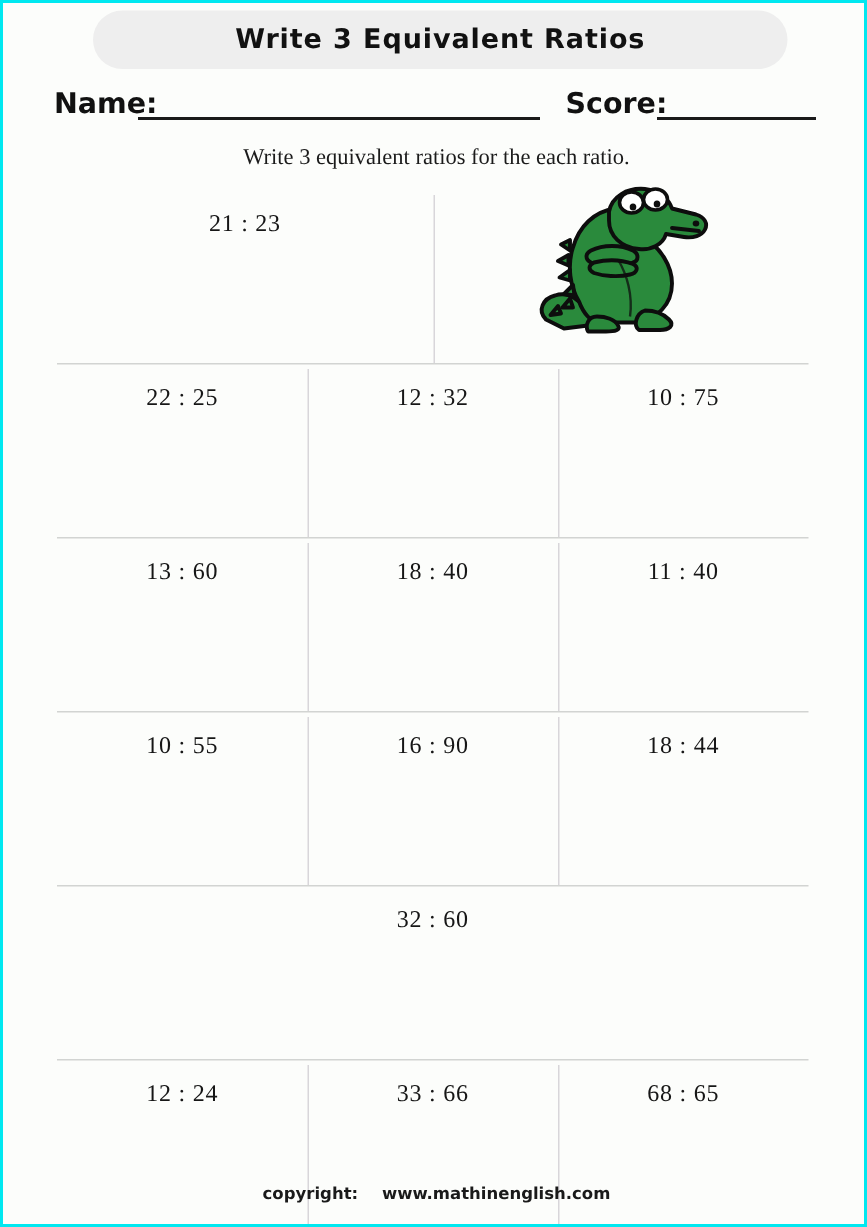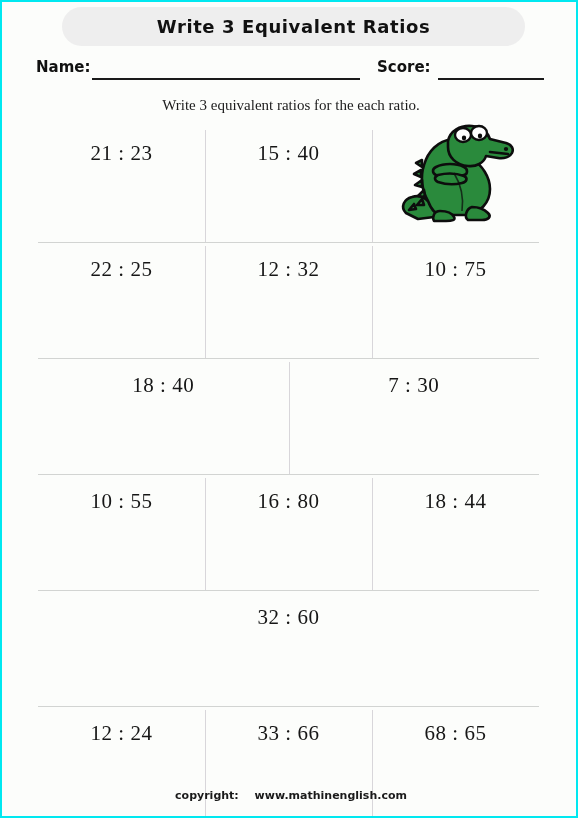--- a/index.html
+++ b/index.html
@@ -46,21 +46,21 @@
   .namescore {
     position: absolute;
     left: 0;
     top: 52px;
     width: 578px;
     height: 30px;
   }
   .ns-label {
     position: absolute;
     font-family: "DejaVu Sans", sans-serif;
-    font-size: 15px;
+    font-size: 19px;
     font-weight: bold;
     color: #111111;
     white-space: nowrap;
   }
   .ns-line {
     position: absolute;
     height: 0;
     border-bottom: 2px solid #1a1a1a;
   }
   #name-label { left: 34px; top: 4px; }
@@ -110,21 +110,21 @@
     content: "";
     position: absolute;
     left: 0;
     top: 3px;
     bottom: 0;
     width: 1px;
     background: #d8d6da;
   }
   .ratio {
     font-family: "Liberation Serif", serif;
-    font-size: 21px;
+    font-size: 16px;
     color: #161616;
     letter-spacing: 0.5px;
   }
 
   
   .mascot {
     position: absolute;
     left: 50%;
     top: -6px;
     transform: translateX(-50%);
@@ -162,23 +162,20 @@
     <div class="ns-line" id="score-line"></div>
   </div>
 
   <div class="instruction">Write 3 equivalent ratios for the each ratio.</div>
 
   <div class="grid">
 
     <div class="grid-row">
       <div class="cell">
         <span class="ratio">21 : 23</span>
-      </div>
-      <div class="cell">
-        <span class="ratio">15 : 40</span>
       </div>
       <div class="cell image-cell">
 
         <svg class="mascot" viewBox="0 0 124 104">
           <g fill="#2a8a3c" stroke="#0d0d0d" stroke-width="2.6" stroke-linejoin="round" stroke-linecap="round">
 
             <path d="M12,92 C6,86 10,78 18,76 C24,74 30,76 34,80 L46,88 L40,96 L24,98 Z"></path>
 
             <path d="M34,80 C28,70 26,56 30,44 C34,30 44,20 58,18 L74,18 L78,38 C88,44 96,56 96,68
                      C96,82 86,92 72,94 L48,94 C42,94 37,88 34,80 Z"></path>
@@ -226,33 +223,36 @@
       <div class="cell">
         <span class="ratio">12 : 32</span>
       </div>
       <div class="cell">
         <span class="ratio">10 : 75</span>
       </div>
     </div>
 
     <div class="grid-row">
       <div class="cell">
+        <span class="ratio">13 : 60</span>
+      </div>
+      <div class="cell">
         <span class="ratio">18 : 40</span>
       </div>
       <div class="cell">
-        <span class="ratio">7 : 30</span>
+        <span class="ratio">11 : 40</span>
       </div>
     </div>
 
     <div class="grid-row">
       <div class="cell">
         <span class="ratio">10 : 55</span>
       </div>
       <div class="cell">
-        <span class="ratio">16 : 80</span>
+        <span class="ratio">16 : 90</span>
       </div>
       <div class="cell">
         <span class="ratio">18 : 44</span>
       </div>
     </div>
 
     <div class="grid-row">
       <div class="cell">
         <span class="ratio">32 : 60</span>
       </div>

